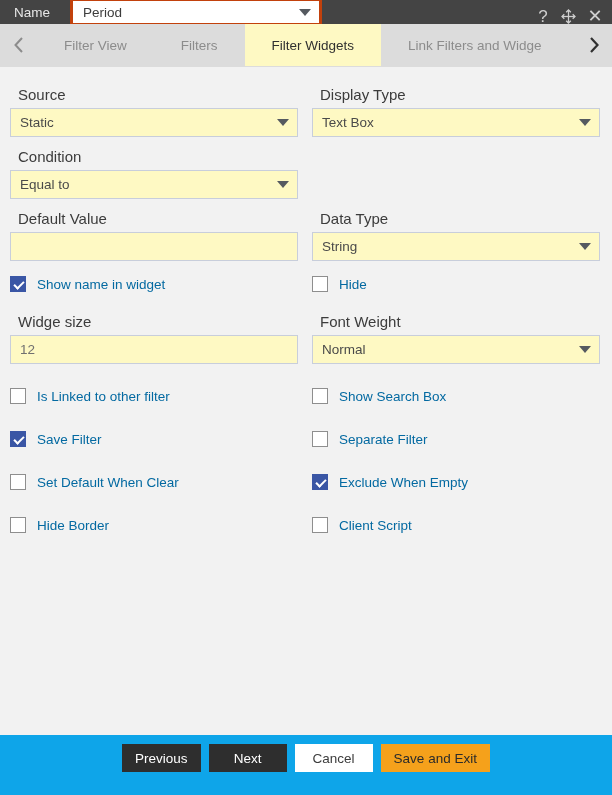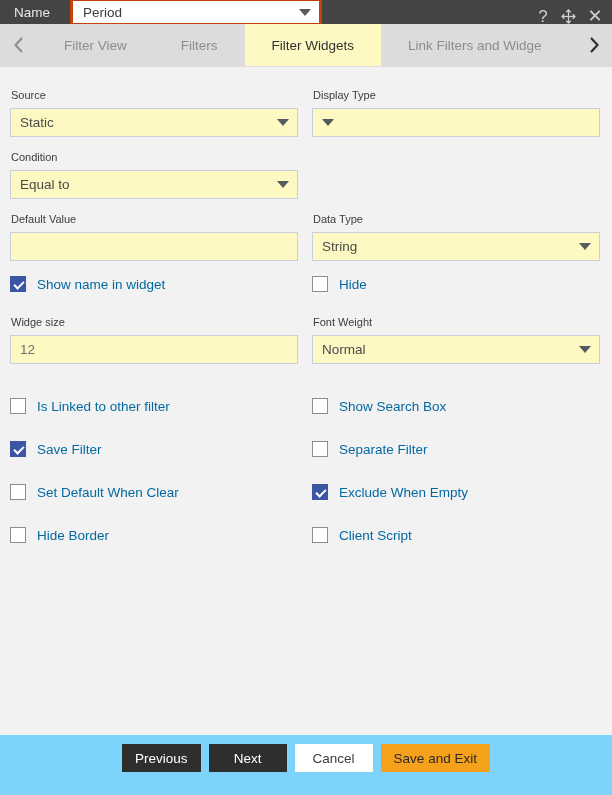--- a/index.html
+++ b/index.html
@@ -124,23 +124,23 @@
   .row {
     display: flex;
     gap: 14px;
     margin-bottom: 4px;
   }
   .col {
     width: 288px;
     flex: none;
   }
   .field-label {
-    font-size: 11px;
+    font-size: 15px;
     color: #3c3c3c;
-    margin: 8px 0 5px 1px;
+    margin: 8px 0 5px 8px;
     line-height: 16px;
   }
   .input-box {
     height: 29px;
     background: #fef9c3;
     border: 1px solid #c8cedb;
     display: flex;
     align-items: center;
     padding: 0 8px 0 9px;
     cursor: text;
@@ -197,21 +197,21 @@
   }
 
   .checkgroup { margin-top: 12px; }
   .checkgroup .check-row { margin-top: 0; margin-bottom: 23px; }
 
   
   .footer {
     position: absolute;
     left: 0; right: 0; bottom: 0;
     height: 60px;
-    background: #7dd3fc;
+    background: #0ea5e9;
     display: flex;
     align-items: center;
     justify-content: center;
     gap: 8px;
     padding-bottom: 14px;
   }
   .btn {
     height: 28px;
     min-width: 78px;
     border: none;
@@ -292,20 +292,21 @@
     <div class="col">
       <div class="field-label">Source</div>
       <div class="input-box select">
         <span class="val">Static</span>
         <span class="caret"></span>
       </div>
     </div>
     <div class="col">
       <div class="field-label">Display Type</div>
       <div class="input-box select">
+        <span class="val">Text Box</span>
         <span class="caret"></span>
       </div>
     </div>
   </div>
 
   <div class="row">
     <div class="col">
       <div class="field-label">Condition</div>
       <div class="input-box select">
         <span class="val">Equal to</span>
@@ -351,21 +352,21 @@
     </div>
     <div class="col">
       <div class="field-label">Font Weight</div>
       <div class="input-box select">
         <span class="val">Normal</span>
         <span class="caret"></span>
       </div>
     </div>
   </div>
 
-  <div class="checkgroup" style="margin-top:32px;">
+  <div class="checkgroup" style="margin-top:22px;">
     <div class="check-row">
       <div class="check">
         <span class="box"></span>
         <span class="lbl">Is Linked to other filter</span>
       </div>
       <div class="check">
         <span class="box"></span>
         <span class="lbl">Show Search Box</span>
       </div>
     </div>

